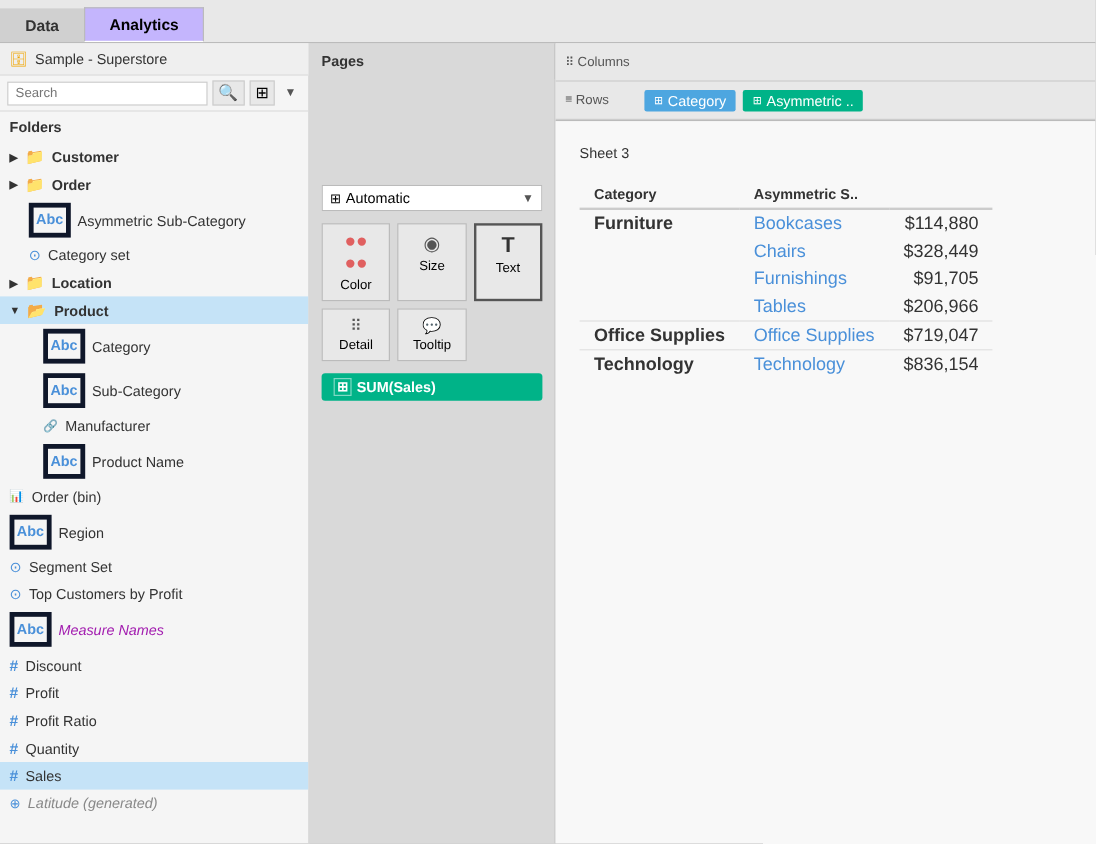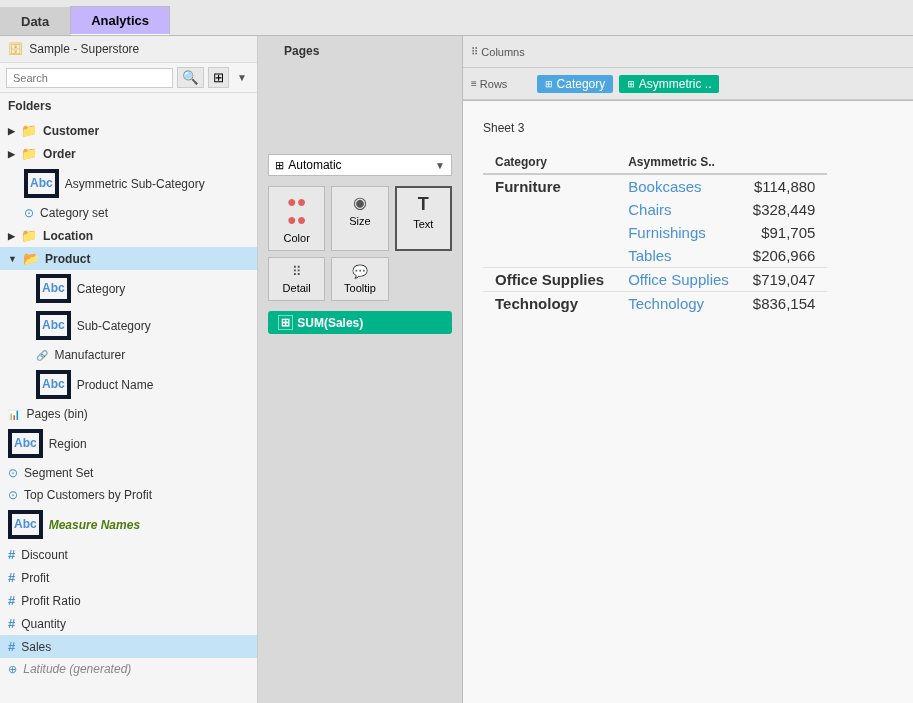--- a/index.html
+++ b/index.html
@@ -40,21 +40,21 @@
 
     
     .icon-folder { color: #f0a500; font-size: 13px; }
     .icon-abc { color: #4a90d9; font-size: 12px; font-weight: bold; border: 4px solid #0f172a; padding: 4px 2px; line-height: 13px; }
     .icon-hash { color: #4a90d9; font-size: 13px; font-weight: bold; }
     .icon-link { color: #888; font-size: 10px; }
     .icon-bar { color: #4a90d9; font-size: 10px; }
 
     
     .center-panel { width: 205px; background: #d9d9d9; border-right: 1px solid #bbb; display: flex; flex-direction: column; }
-    .center-section { padding: 8px 26px; font-weight: 700; font-size: 12px; color: #333; }
+    .center-section { padding: 8px 10px; font-weight: 700; font-size: 12px; color: #333; }
     .pages-area { height: 80px; background: #d9d9d9; }
     .filters-area { padding: 8px 10px; font-weight: 700; font-size: 12px; color: #333; border-top: 1px solid #bbb; background: #d0d0d0; min-height: 80px; }
 
     .marks-area { padding: 8px 10px; background: #d9d9d9; flex: 1; }
     .marks-title { font-weight: 700; font-size: 12px; color: #333; margin-bottom: 8px; }
     .marks-dropdown { display: flex; align-items: center; border: 1px solid #bbb; background: #fff; padding: 3px 6px; font-size: 12px; cursor: pointer; margin-bottom: 10px; }
     .marks-dropdown-arrow { margin-left: auto; font-size: 10px; color: #555; }
 
     .marks-buttons { display: grid; grid-template-columns: 1fr 1fr 1fr; gap: 6px; margin-bottom: 10px; }
     .marks-btn { display: flex; flex-direction: column; align-items: center; padding: 6px 4px; border: 1px solid #bbb; background: #e8e8e8; cursor: pointer; font-size: 11px; gap: 3px; }
@@ -165,41 +165,41 @@
           <span>Manufacturer</span>
         </div>
 
         <div class="folder-item indent-2">
           <span class="icon-abc">Abc</span>
           <span>Product Name</span>
         </div>
 
         <div class="folder-item" style="padding-left:8px;">
           <span class="icon-bar" style="color:#4a90d9;">📊</span>
-          <span>Pages (bin)</span>
+          <span>Order (bin)</span>
         </div>
 
         <div class="folder-item" style="padding-left:8px;">
           <span class="icon-abc">Abc</span>
           <span>Region</span>
         </div>
 
         <div class="folder-item" style="padding-left:8px;">
           <span style="color:#4a90d9;font-size:12px;">⊙</span>
           <span>Segment Set</span>
         </div>
 
         <div class="folder-item" style="padding-left:8px;">
           <span style="color:#4a90d9;font-size:12px;">⊙</span>
           <span>Top Customers by Profit</span>
         </div>
 
         <div class="folder-item" style="padding-left:8px;">
           <span class="icon-abc">Abc</span>
-          <span style="font-style:italic;color:#4d7c0f;font-weight:bold;">Measure Names</span>
+          <span style="font-style:italic;color:#a21caf;">Measure Names</span>
         </div>
 
         <div class="folder-item" style="padding-left:8px;">
           <span class="icon-hash" style="color:#4a90d9;">#</span>
           <span>Discount</span>
         </div>
 
         <div class="folder-item" style="padding-left:8px;">
           <span class="icon-hash" style="color:#4a90d9;">#</span>
           <span>Profit</span>

